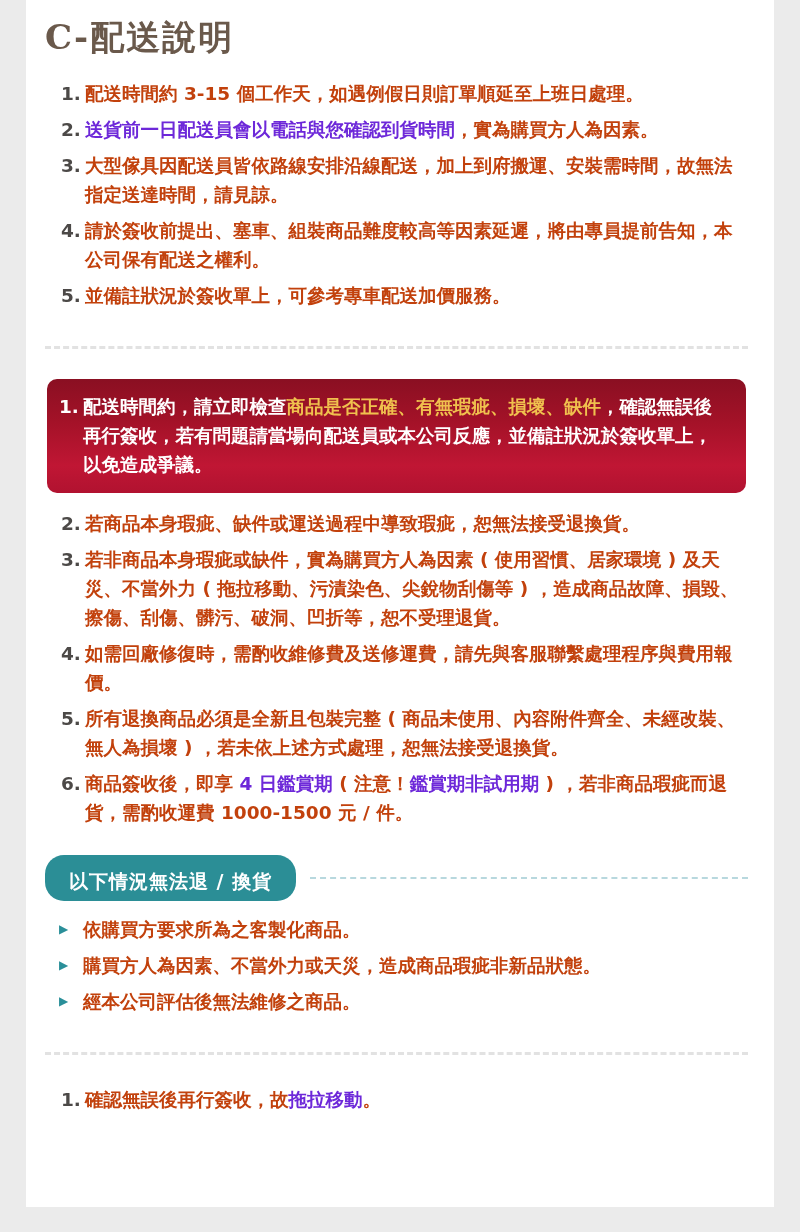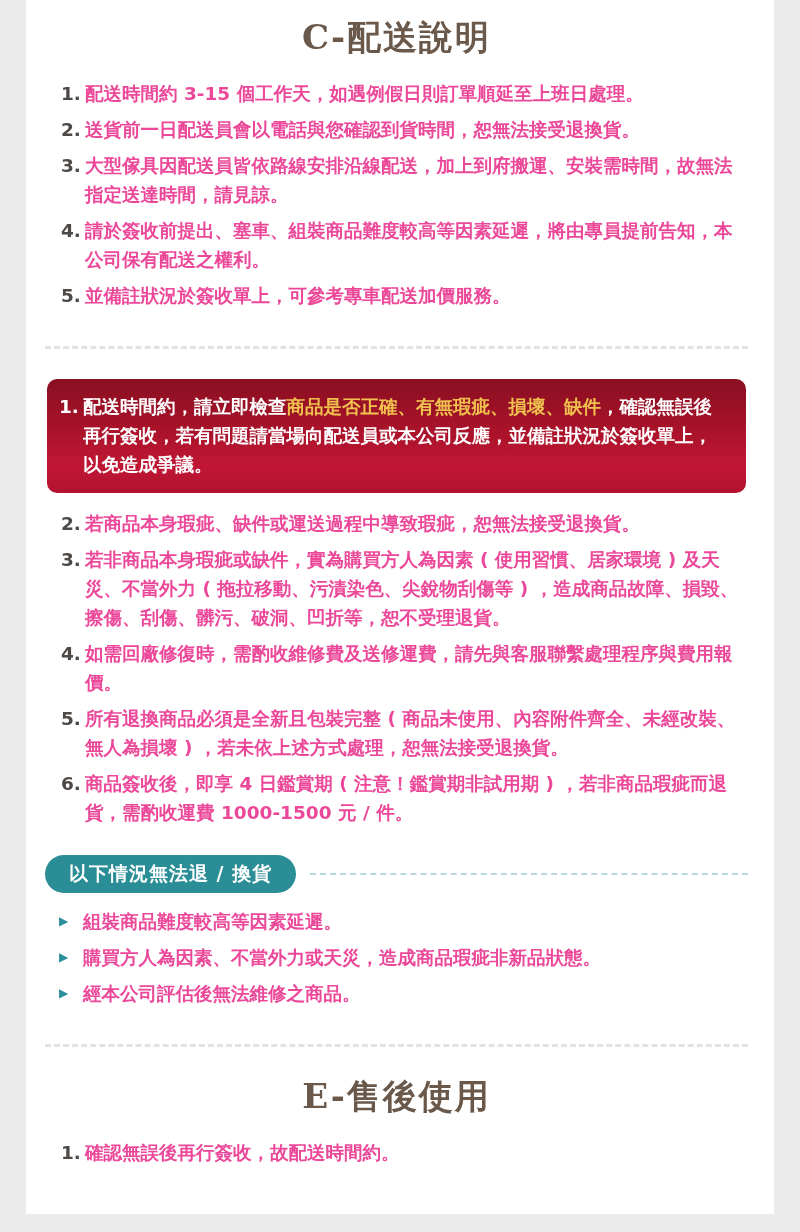--- a/index.html
+++ b/index.html
@@ -19,39 +19,38 @@
     padding:18px 26px 40px 19px;
   }
   .section-title{
     font-family:"DejaVu Serif","Liberation Serif",serif;
     font-size:34px;
     font-weight:600;
     color:#6a594b;
     letter-spacing:2px;
     margin:0 0 22px 0;
     line-height:1.15;
-    text-align:center;
   }
   .num-list{margin:0 0 0 16px;}
   .num-item{
     display:flex;
     align-items:flex-start;
     margin-bottom:7px;
     font-size:18.5px;
     font-weight:700;
     line-height:29px;
     color:#4c4947;
   }
   .num-item .num{
     flex:0 0 24px;
     color:#4c4947;
   }
   .item-text{flex:1;}
-  .seg-dark{color:#ec4899;}
-  .seg-red{color:#ec4899;}
+  .seg-dark{color:#c2410c;}
+  .seg-red{color:#6d28d9;}
   .seg-gold{color:#f0c14e;text-align:center;}
   .seg-white{color:#ffffff;}
   .divider{
     border:none;
     border-top:3px dashed #e2e2e2;
     margin:36px 0 30px 0;
     height:0;
   }
   
   .alert{
@@ -68,21 +67,21 @@
     align-items:center;
     margin:28px 0 14px 0;
   }
   .badge{
     display:inline-block;
     background:#2b8e96;
     color:#ffffff;
     font-size:19px;
     font-weight:700;
     line-height:1;
-    padding:9px 24px 10px 24px;
+    padding:17px 24px 10px 24px;
     border-radius:19px;
     letter-spacing:1px;
     white-space:nowrap;
   }
   .badge-dash{
     flex:1;
     border-top:2px dashed #b8d8de;
     margin-left:14px;
     height:0;
   }
@@ -111,21 +110,21 @@
 
   <section>
     <h2 class="section-title">C-配送說明</h2>
     <div class="num-list">
         <div class="num-item">
           <span class="num">1.</span>
           <span class="item-text"><span class="seg-dark">配送時間約 3-15 個工作天，如遇例假日則訂單順延至上班日處理。</span></span>
         </div>
         <div class="num-item">
           <span class="num">2.</span>
-          <span class="item-text"><span class="seg-red">送貨前一日配送員會以電話與您確認到貨時間</span><span class="seg-dark">，恕無法接受退換貨。</span></span>
+          <span class="item-text"><span class="seg-red">送貨前一日配送員會以電話與您確認到貨時間</span><span class="seg-dark">，實為購買方人為因素。</span></span>
         </div>
         <div class="num-item">
           <span class="num">3.</span>
           <span class="item-text"><span class="seg-dark">大型傢具因配送員皆依路線安排沿線配送，加上到府搬運、安裝需時間，故無法指定送達時間，請見諒。</span></span>
         </div>
         <div class="num-item">
           <span class="num">4.</span>
           <span class="item-text"><span class="seg-dark">請於簽收前提出、塞車、組裝商品難度較高等因素延遲，將由專員提前告知，本公司保有配送之權利。</span></span>
         </div>
         <div class="num-item">
@@ -166,38 +165,37 @@
           <span class="item-text"><span class="seg-dark">商品簽收後，即享 </span><span class="seg-red">4 日鑑賞期</span><span class="seg-dark"> ( 注意！</span><span class="seg-red">鑑賞期非試用期</span><span class="seg-dark"> ) ，若非商品瑕疵而退貨，需酌收運費 1000-1500 元 / 件。</span></span>
         </div>
       </div>
     <div class="badge-row">
       <span class="badge">以下情況無法退 / 換貨</span>
       <span class="badge-dash"></span>
     </div>
     <div class="arrow-list">
         <div class="arrow-item">
           <span class="arrow-icon">▶</span>
-          <span class="item-text"><span class="seg-dark">組裝商品難度較高等因素延遲。</span></span>
+          <span class="item-text"><span class="seg-dark">依購買方要求所為之客製化商品。</span></span>
         </div>
         <div class="arrow-item">
           <span class="arrow-icon">▶</span>
           <span class="item-text"><span class="seg-dark">購買方人為因素、不當外力或天災，造成商品瑕疵非新品狀態。</span></span>
         </div>
         <div class="arrow-item">
           <span class="arrow-icon">▶</span>
           <span class="item-text"><span class="seg-dark">經本公司評估後無法維修之商品。</span></span>
         </div>
       </div>
   </section>
 
   <div class="divider"></div>
 
   <section>
-    <h2 class="section-title">E-售後使用</h2>
     <div class="num-list">
         <div class="num-item">
           <span class="num">1.</span>
-          <span class="item-text"><span class="seg-dark">確認無誤後再行簽收，故</span><span class="seg-red">配送時間約</span><span class="seg-dark">。</span></span>
+          <span class="item-text"><span class="seg-dark">確認無誤後再行簽收，故</span><span class="seg-red">拖拉移動</span><span class="seg-dark">。</span></span>
         </div>
       </div>
   </section>
 
 </div>
 
 </body></html>

